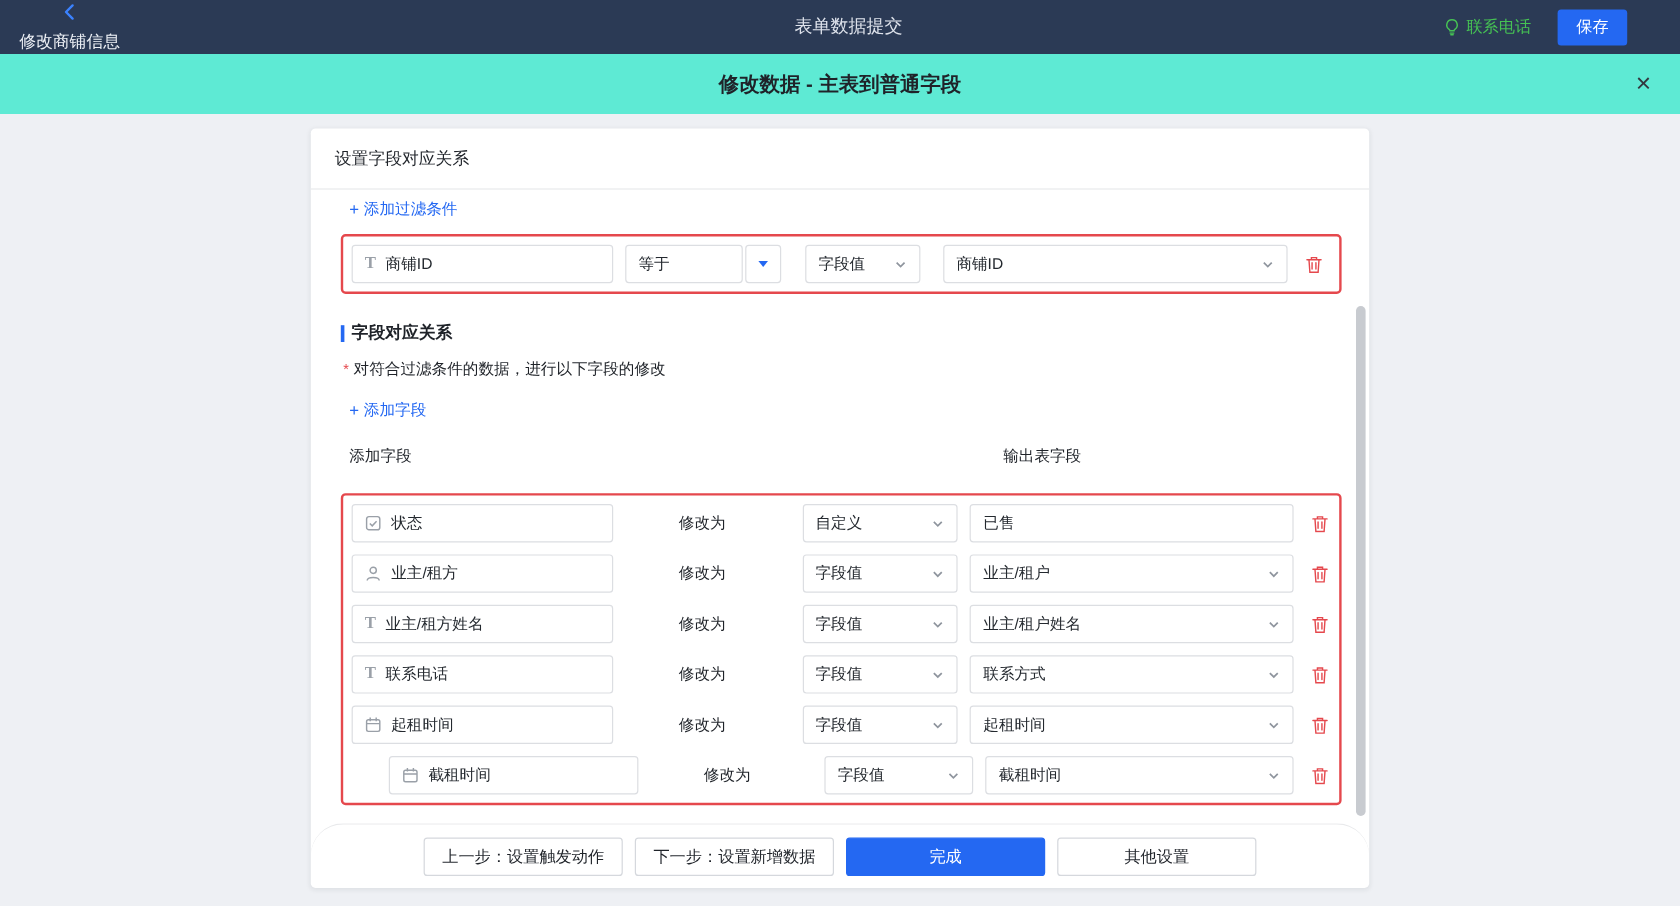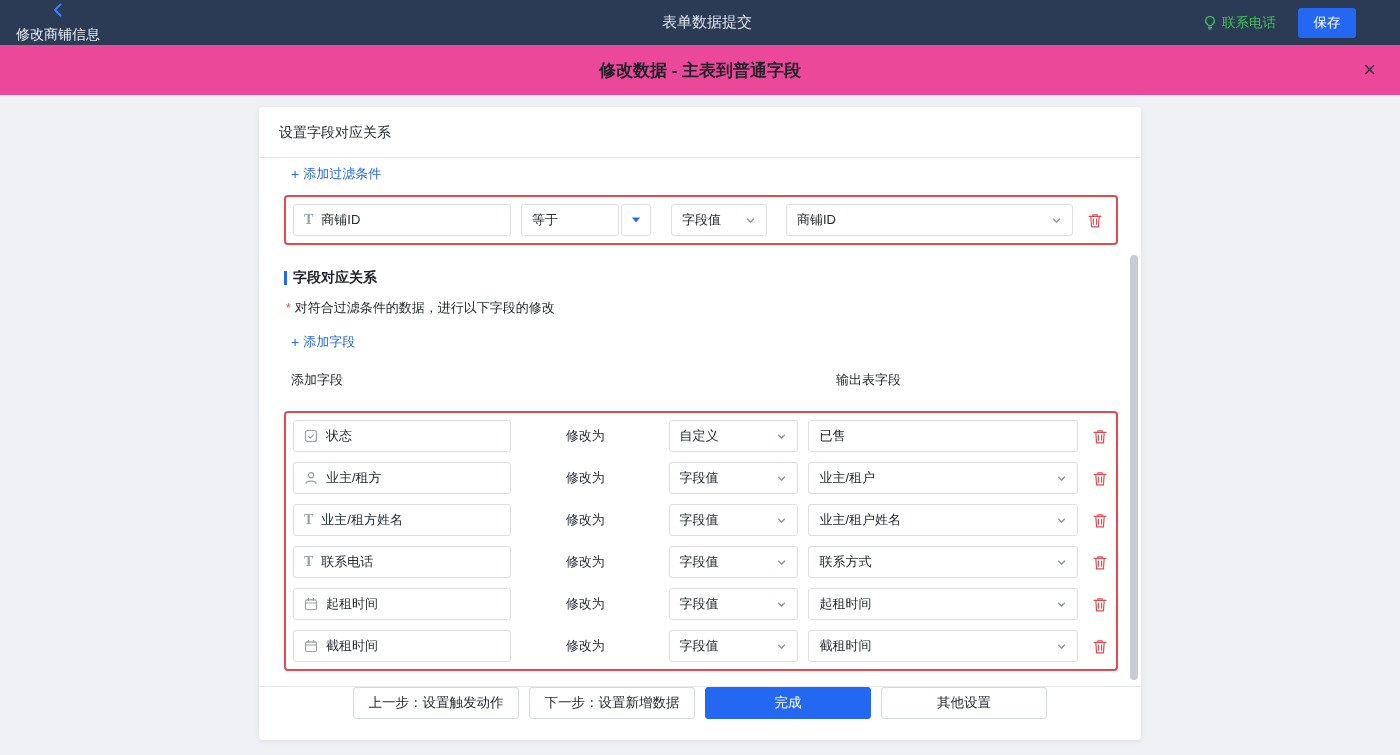--- a/index.html
+++ b/index.html
@@ -14,21 +14,21 @@
   .back-label { color:#eef1f6; font-size:14px; }
   .topbar-title { position:absolute; left:14px; right:0; text-align:center;
     color:#dfe3ec; font-size:15px; pointer-events:none; }
   .topbar-right { margin-left:auto; display:flex; align-items:center; gap:22px; z-index:1; }
   .guide-link { display:flex; align-items:center; gap:5px; cursor:pointer; }
   .guide-label { color:#46c254; font-size:13.5px; }
   .save-btn { width:58px; height:30px; background:#2468f2; color:#fff; border:none;
     border-radius:3px; font-size:13.5px; cursor:pointer; margin-right:28px; }
 
   
-  .dialog-head { height:50px; background:#ec4899; display:flex; align-items:center;
+  .dialog-head { height:50px; background:#5eead4; display:flex; align-items:center;
     justify-content:center; position:relative; }
   .dialog-title { font-size:17px; font-weight:700; color:#1f2329; }
   .dialog-close { position:absolute; right:24px; top:50%; transform:translateY(-50%);
     font-size:22px; color:#33383f; cursor:pointer; line-height:1; font-weight:400; }
 
   
   .page-body { height:660px; padding-top:12px; }
   .card { width:882px; height:633px; margin:0 auto; background:#fff; border-radius:4px;
     box-shadow:0 1px 4px rgba(31,35,41,.08); display:flex; flex-direction:column;
     position:relative; }
@@ -68,34 +68,34 @@
   .section-title-text { font-size:14px; font-weight:700; color:#1f2329; }
   .note-row { margin:12px 0 0 2px; font-size:13px; color:#1f2329; }
   .req-mark { color:#e5484d; margin-right:4px; font-size:12px; }
 
   .cols-row { position:relative; height:18px; margin-top:20px; font-size:13px; color:#1f2329; }
   .col-left { position:absolute; left:7px; }
   .col-right { position:absolute; left:552px; }
 
   .mapping-box { margin-top:22px; }
   .m-row { display:flex; align-items:center; margin-bottom:10px; }
-  .m-row:last-child { margin-bottom:0; }
+  .m-row:last-child { margin-bottom:0;margin-left:31px; }
   .m-target { width:218px; }
   .m-action { margin-left:55px; width:45px; font-size:13px; color:#1f2329; }
   .m-type { width:130px; margin-left:58px; }
   .m-value { width:270px; margin-left:10px; }
   .m-value.plain { cursor:default; }
 
   
   .scroll-thumb { position:absolute; right:3px; top:148px; width:8px; height:425px;
     background:#c8cbd0; border-radius:4px; cursor:pointer; }
 
   
   .card-footer { height:54px; border-top:1px solid #e8e9eb; display:flex;
-    justify-content:center; gap:10px; }
+    align-items:center; justify-content:center; gap:10px;border-radius:27px; }
   .foot-btn { width:166px; height:32px; border:1px solid #d5d8dd; background:#fff;
     border-radius:3px; font-size:13.5px; color:#1f2329; cursor:pointer;
     font-family:inherit; }
   .foot-btn.primary { background:#2468f2; border-color:#2468f2; color:#fff; }
 </style>
 </head>
 <body>
 
 <div class="topbar">
   <div class="back-btn">

